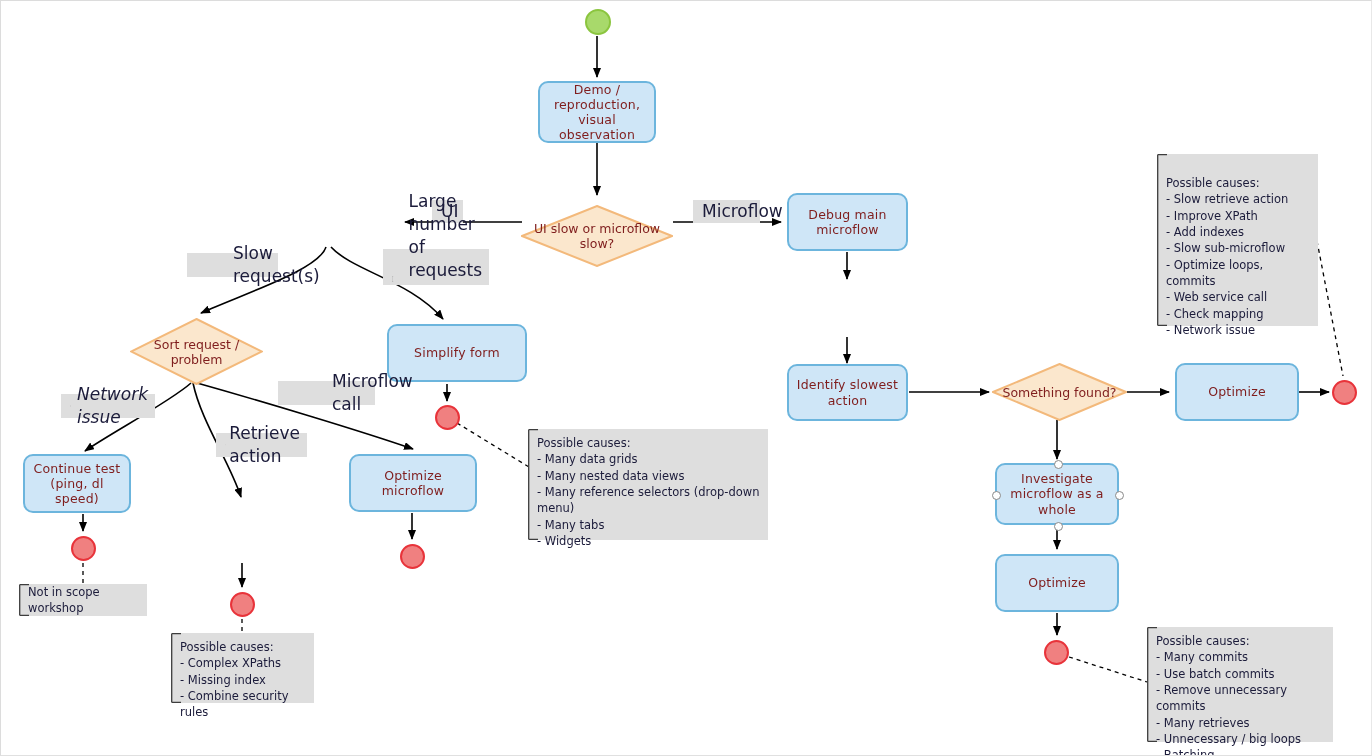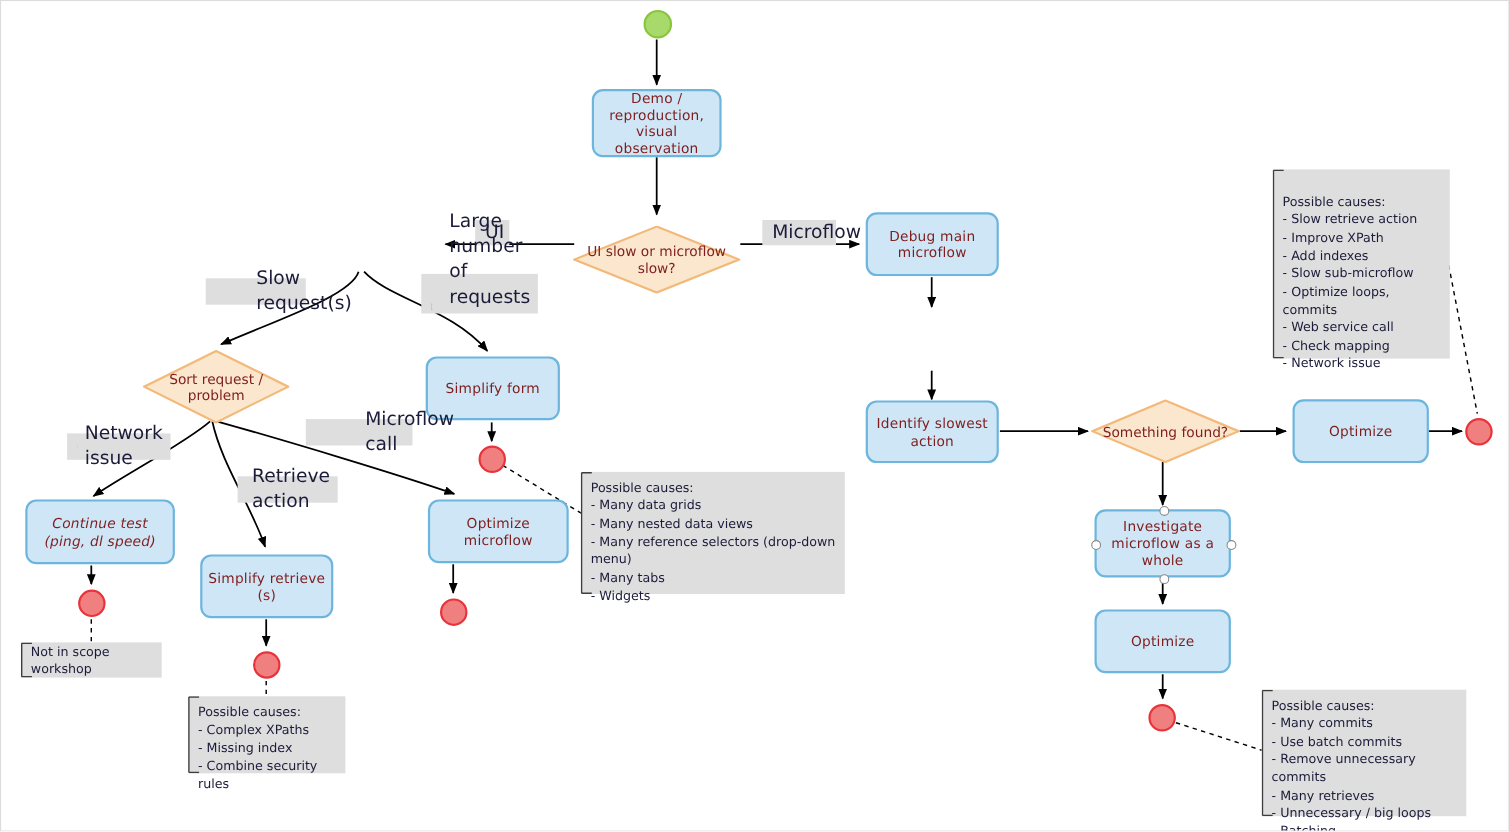--- a/index.html
+++ b/index.html
@@ -195,35 +195,31 @@
   <div class="node terminator term-end" style="left:434px; top:404px; width:25px; height:25px;"></div>
   <div class="node terminator term-end" style="left:1331px; top:379px; width:25px; height:25px;"></div>
   <div class="node terminator term-end" style="left:1043px; top:639px; width:25px; height:25px;"></div>
 
   <div class="node process" style="left:537px; top:80px; width:118px; height:62px;">
     <span style="white-space:pre-line">Demo /
 reproduction,
 visual observation</span>
   </div>
 
-  <div class="node process" style="left:386px; top:323px; width:122px; height:58px;">
+  <div class="node process" style="left:386px; top:323px; width:140px; height:58px;">
     <span style="white-space:pre-line">Simplify form</span>
   </div>
 
-  <div class="node process" style="left:22px; top:453px; width:136px; height:59px;font-style:italic;">
+  <div class="node process" style="left:22px; top:453px; width:108px; height:59px;">
     <span style="white-space:pre-line">Continue test
 (ping, dl speed)</span>
   </div>
 
-  <div class="node process" style="left:181px; top:503px; width:121px; height:58px;">
-    <span style="white-space:pre-line">Simplify retrieve
-(s)</span>
-  </div>
-
-  <div class="node process" style="left:348px; top:453px; width:128px; height:58px;margin-left:40px;">
+
+  <div class="node process" style="left:348px; top:453px; width:128px; height:58px;">
     <span style="white-space:pre-line">Optimize microflow</span>
   </div>
 
   <div class="node process" style="left:786px; top:192px; width:121px; height:58px;">
     <span style="white-space:pre-line">Debug main
 microflow</span>
   </div>
 
 
   <div class="node process" style="left:786px; top:363px; width:121px; height:57px;">
@@ -294,21 +290,21 @@
   </div>
 
   <div class="node elabel" style="left:382px; top:248px; width:106px; height:36px; align-items:flex-end; padding-top:4px; white-space:pre-line;">
     <svg class="bracket" viewBox="0 0 106 36" preserveAspectRatio="none">
       <path d="M0.6,0.6 H8 M0.6,0.6 V35.4 M0.6,35.4 H8" fill="none" stroke="#3d3d3d" stroke-width="1.2"></path>
     </svg>
     <span class="note-text">Large number of
 requests</span>
   </div>
 
-  <div class="node elabel" style="left:60px; top:393px; width:94px; height:24px;">
+  <div class="node elabel" style="left:60px; top:393px; width:94px; height:24px;font-style:italic;">
     <svg class="bracket" viewBox="0 0 94 24" preserveAspectRatio="none">
       <path d="M0.6,0.6 H8 M0.6,0.6 V23.4 M0.6,23.4 H8" fill="none" stroke="#3d3d3d" stroke-width="1.2"></path>
     </svg>
     <span class="note-text">Network issue</span>
   </div>
 
   <div class="node elabel" style="left:215px; top:432px; width:91px; height:24px;">
     <svg class="bracket" viewBox="0 0 91 24" preserveAspectRatio="none">
       <path d="M0.6,0.6 H8 M0.6,0.6 V23.4 M0.6,23.4 H8" fill="none" stroke="#3d3d3d" stroke-width="1.2"></path>
     </svg>

